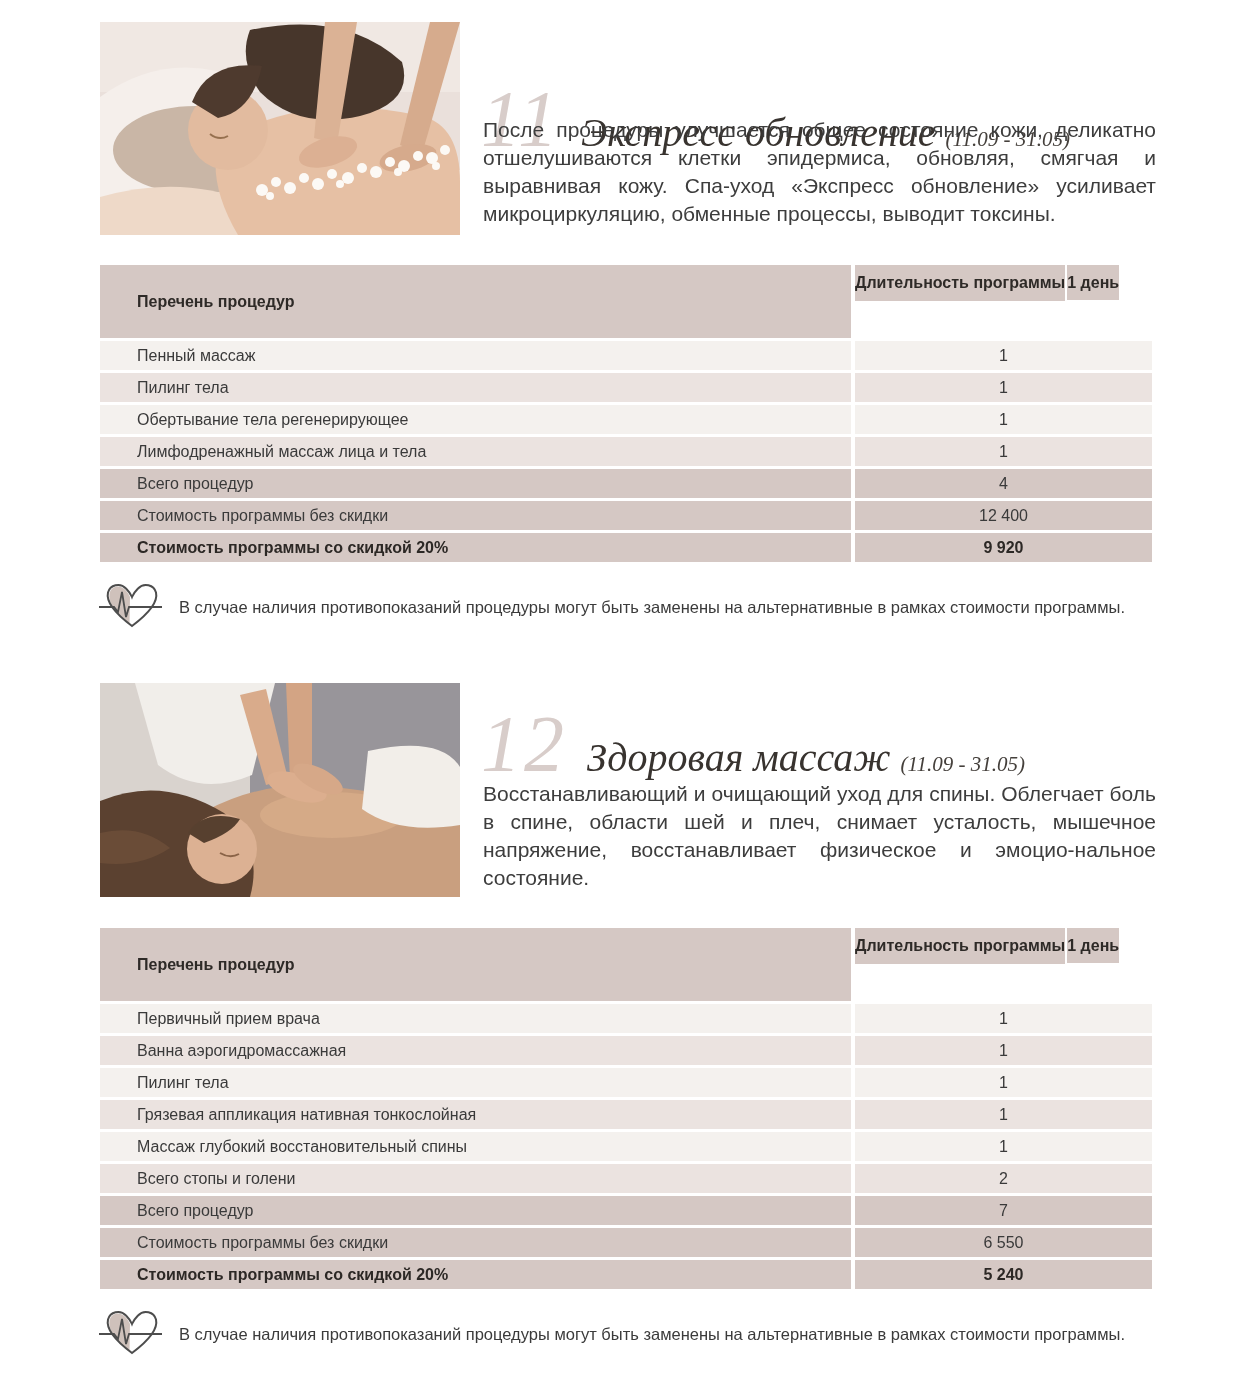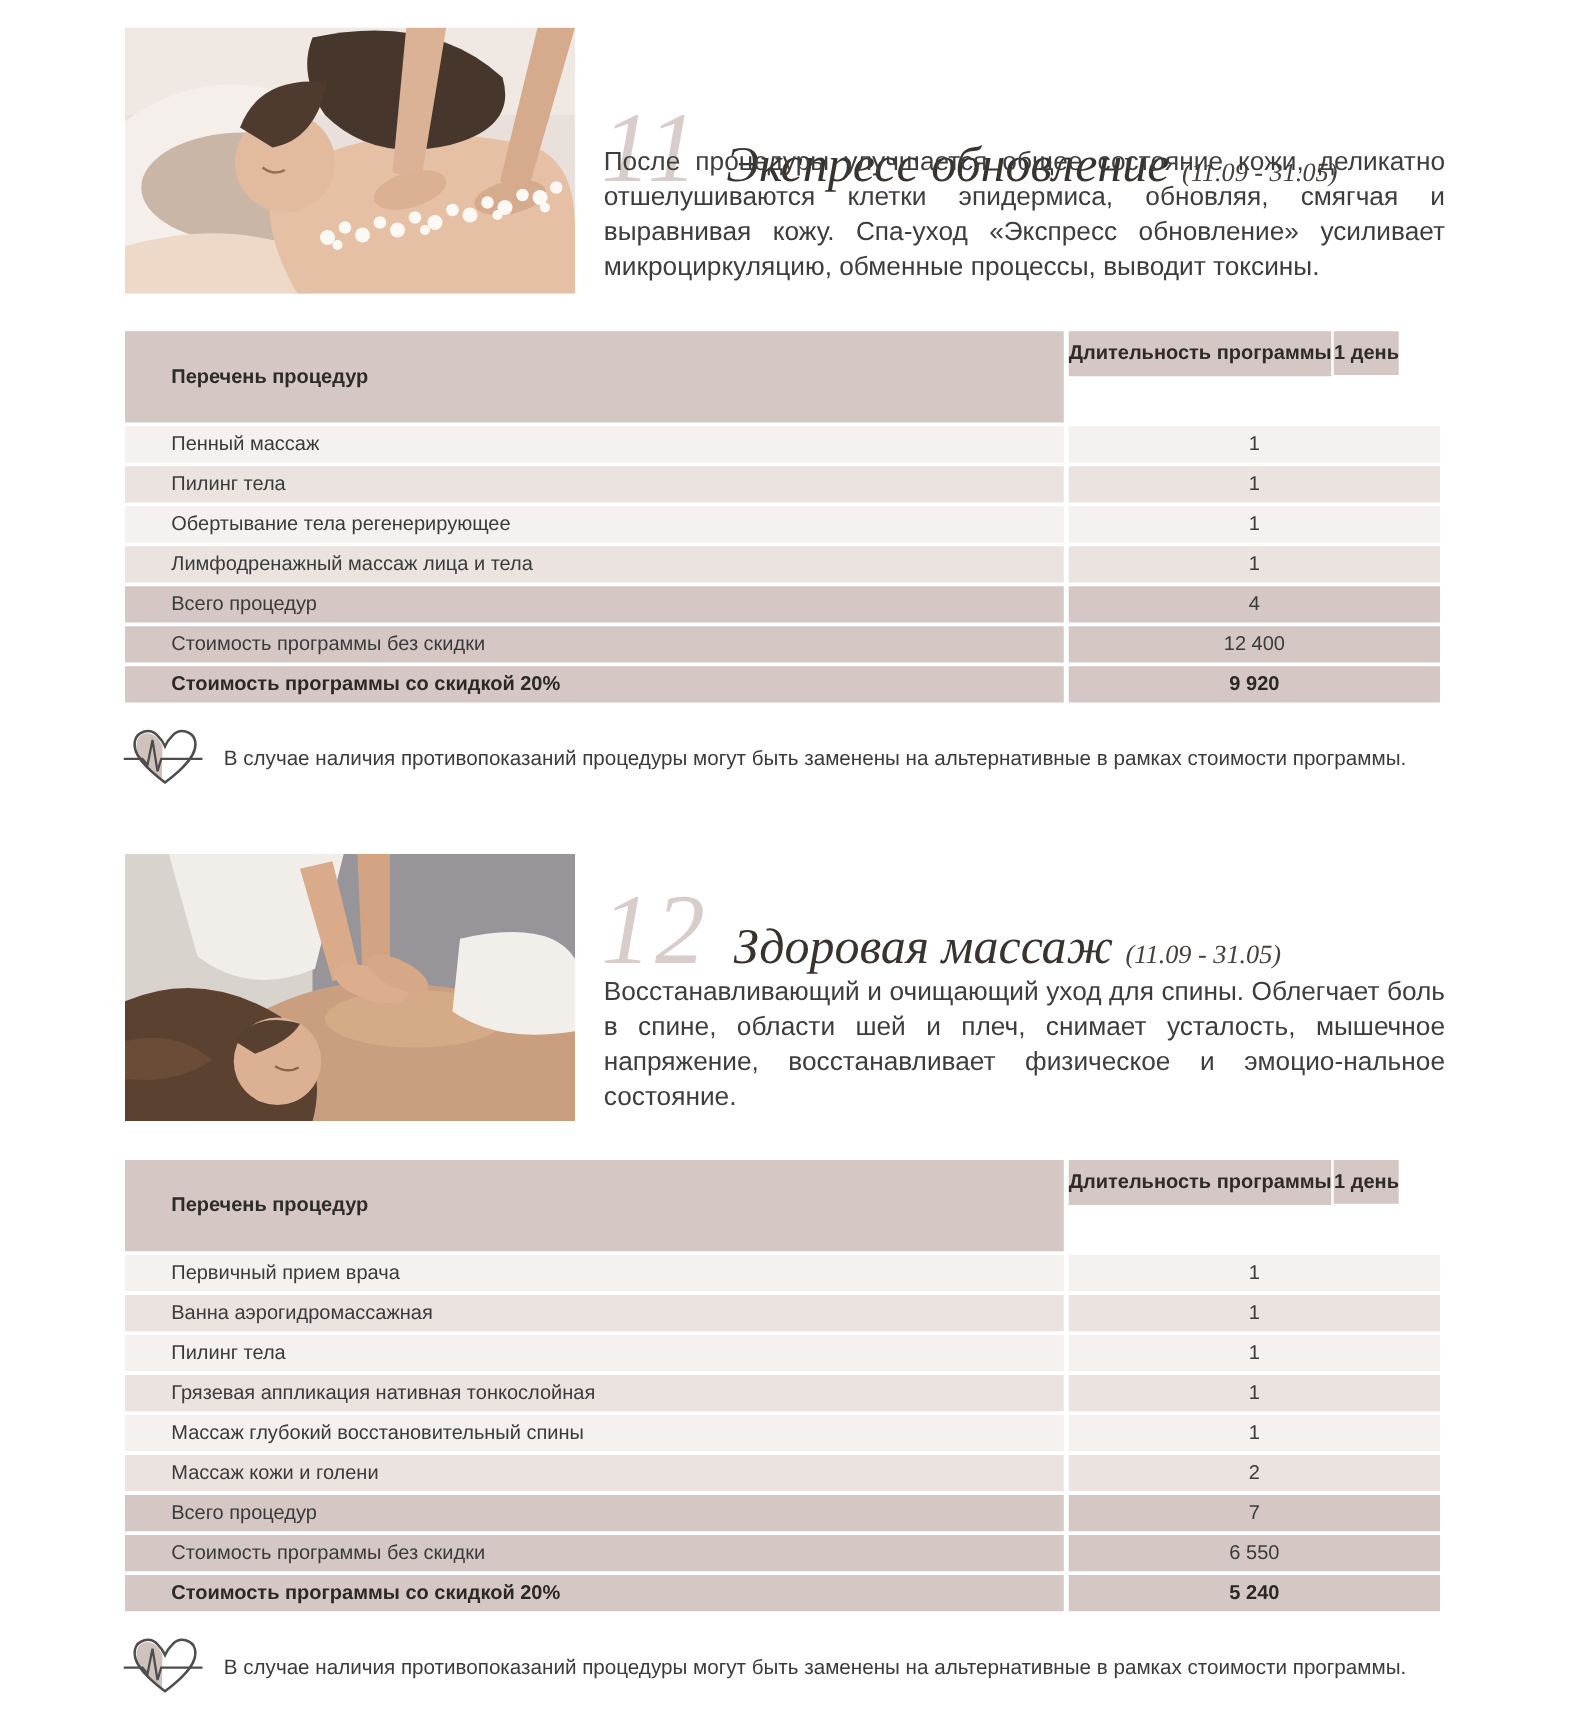--- a/index.html
+++ b/index.html
@@ -208,21 +208,21 @@
     </div>
     <div class="trow pink">
       <div class="c1">Грязевая аппликация нативная тонкослойная</div>
       <div class="c2">1</div>
     </div>
     <div class="trow light">
       <div class="c1">Массаж глубокий восстановительный спины</div>
       <div class="c2">1</div>
     </div>
     <div class="trow pink">
-      <div class="c1">Массаж кожи и голени</div>
+      <div class="c1">Всего стопы и голени</div>
       <div class="c2">2</div>
     </div>
     <div class="trow total">
       <div class="c1">Всего процедур</div>
       <div class="c2">7</div>
     </div>
     <div class="trow total">
       <div class="c1">Стоимость программы без скидки</div>
       <div class="c2">6 550</div>
     </div>

